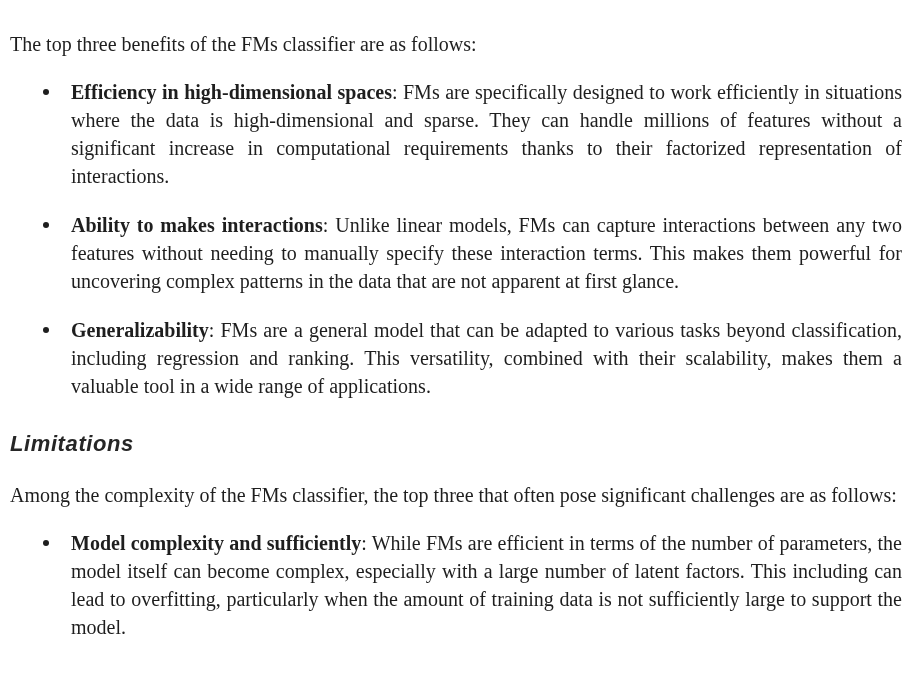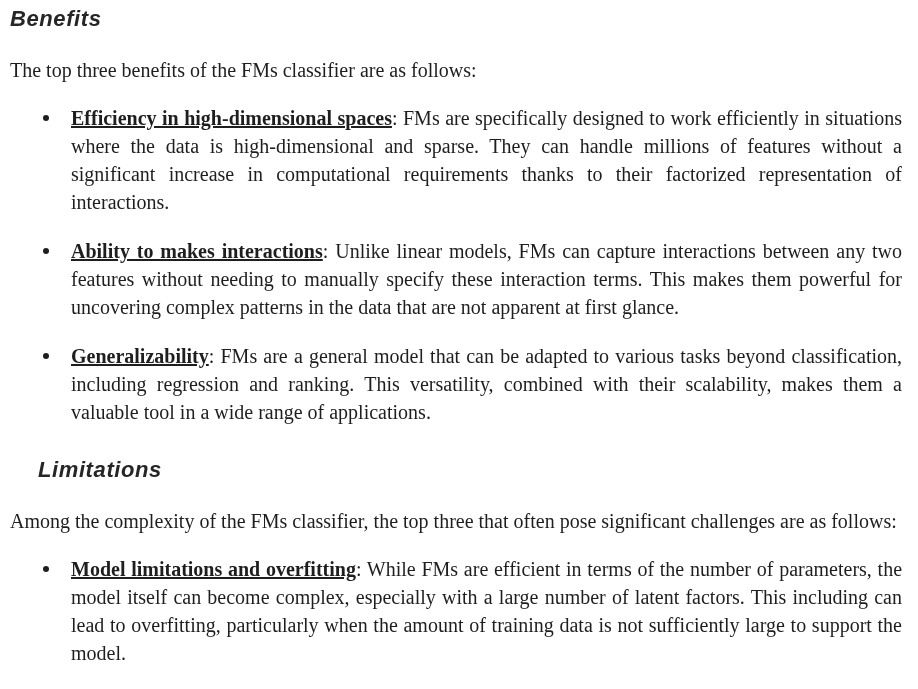--- a/index.html
+++ b/index.html
@@ -26,21 +26,20 @@
     font-weight: bold;
     font-size: 22px;
     line-height: 26px;
     letter-spacing: 0.6px;
     color: #262626;
     margin: 0;
     text-align: left;
   }
   .heading.limitations {
     margin-top: 31px;
-    margin-left: 28px;
   }
   .intro {
     margin: 24px 0 0 0;
   }
   ul.bullet-list {
     list-style: none;
     margin: 20px 0 0 0;
     padding: 0 0 0 61px;
   }
   ul.bullet-list li {
@@ -55,29 +54,27 @@
     position: absolute;
     left: -28px;
     top: 11px;
     width: 6px;
     height: 6px;
     border-radius: 50%;
     background: #1e1e1e;
   }
   .term {
     font-weight: bold;
-    text-decoration: underline;
   }
 </style>
 </head>
 <body>
 
 <div class="page">
 
-  <h2 class="heading">Benefits</h2>
 
   <p class="intro">The top three benefits of the FMs classifier are as follows:</p>
 
   <ul class="bullet-list">
     <li>
       <span class="bullet-marker"></span>
       <span class="term">Efficiency in high-dimensional spaces</span><span>: FMs are specifically designed to work efficiently in situations where the data is high-dimensional and sparse. They can handle millions of features without a significant increase in computational requirements thanks to their factorized representation of interactions.</span>
     </li>
     <li>
       <span class="bullet-marker"></span>
@@ -89,17 +86,17 @@
     </li>
   </ul>
 
   <h2 class="heading limitations">Limitations</h2>
 
   <p class="intro">Among the complexity of the FMs classifier, the top three that often pose significant challenges are as follows:</p>
 
   <ul class="bullet-list">
     <li>
       <span class="bullet-marker"></span>
-      <span class="term">Model limitations and overfitting</span><span>: While FMs are efficient in terms of the number of parameters, the model itself can become complex, especially with a large number of latent factors. This including can lead to overfitting, particularly when the amount of training data is not sufficiently large to support the model.</span>
+      <span class="term">Model complexity and sufficiently</span><span>: While FMs are efficient in terms of the number of parameters, the model itself can become complex, especially with a large number of latent factors. This including can lead to overfitting, particularly when the amount of training data is not sufficiently large to support the model.</span>
     </li>
   </ul>
 
 </div>
 
 </body></html>

